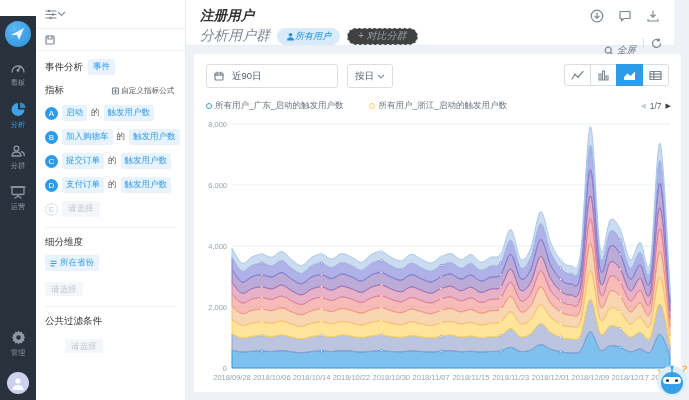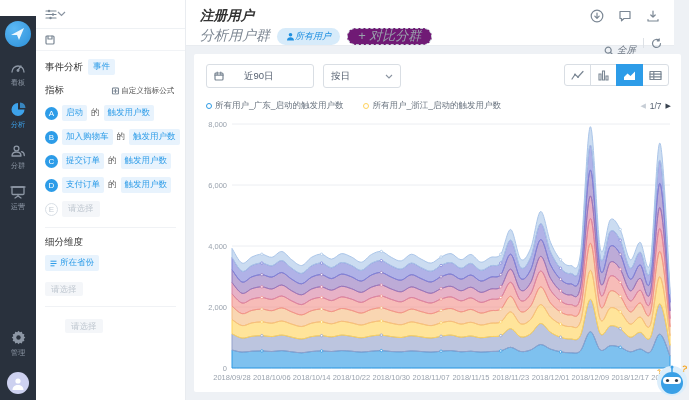--- a/index.html
+++ b/index.html
@@ -46,41 +46,41 @@
 
   
   .main { position:absolute; left:186px; right:0; top:0; bottom:0; background:#eef1f5; }
   .main-header { position:absolute; left:0; right:15px; top:0; height:46px; background:#fff; border-bottom:1px solid #e9ecf0;font-style:italic; }
   .mh-title { position:absolute; left:14px; top:7px; font-size:13.5px; font-weight:bold; color:#333; }
   .mh-icons { position:absolute; right:14px; top:9px; display:flex; gap:14px; }
   .mh-icons .hicon { cursor:pointer; }
   .mh-tabs { position:absolute; left:14px; top:27px; display:flex; align-items:center; gap:7px; }
   .mh-tabs .group-label { font-size:14px; color:#7c8692; }
   .pill-blue { display:inline-flex; align-items:center; height:17px; padding:0 9px; background:#d7ebfa; color:#2090e0; font-size:9px; border-radius:9px; cursor:pointer;text-align:center; }
-  .pill-dashed { display:inline-flex; align-items:center; height:17px; padding:0 10px; border:1px dashed #c8cfd7; color:#99a2ac; font-size:13px; border-radius:9px; cursor:pointer; background:#701a75; }
+  .pill-dashed { display:inline-flex; align-items:center; height:17px; padding:0 10px; border:1px dashed #c8cfd7; color:#99a2ac; font-size:10px; border-radius:9px; cursor:pointer; background:#404040; }
   .mh-right { position:absolute; right:12px; top:29px; display:flex; align-items:center; gap:7px; font-size:9.5px; color:#6d7784; }
   .mh-right .vsep { width:1px; height:10px; background:#dde1e6; }
   .mh-right .ctrl { display:flex; align-items:center; gap:3px; cursor:pointer;margin-top:15px; }
 
   .content { position:absolute; left:0; right:0; top:46px; bottom:0; padding:8px; }
   .card { position:relative; width:100%; height:100%; background:#fff; border-radius:2px; }
 
   .toolbar { position:absolute; left:12px; top:10px; display:flex; gap:9px; }
-  .date-box { width:108px; height:24px; border:1px solid #d9dee4; border-radius:3px; display:flex; align-items:center; padding:0 7px; gap:20px; cursor:pointer; background:#fff; }
+  .date-box { width:132px; height:24px; border:1px solid #d9dee4; border-radius:3px; display:flex; align-items:center; padding:0 7px; gap:8px; cursor:pointer; background:#fff; }
   .date-box .db-text { font-size:9.5px; color:#556070; }
-  .select-box { width:78px; height:24px; border:1px solid #d9dee4; border-radius:3px; display:flex; align-items:center; justify-content:space-between; padding:0 7px; cursor:pointer; background:#fff; }
+  .select-box { width:46px; height:24px; border:1px solid #d9dee4; border-radius:3px; display:flex; align-items:center; justify-content:space-between; padding:0 7px; cursor:pointer; background:#fff; }
   .select-box .sb-text { font-size:9.5px; color:#556070; }
   .charttype-group { position:absolute; right:12px; top:10px; display:flex; }
   .ct-btn { width:27px; height:22px; border:1px solid #d9dee4; background:#fff; display:flex; align-items:center; justify-content:center; cursor:pointer; margin-left:-1px; }
   .ct-btn:first-child { margin-left:0; border-radius:3px 0 0 3px; }
   .ct-btn:last-child { border-radius:0 3px 3px 0; }
   .ct-btn.active { background:#2d9ce8; border-color:#2d9ce8; z-index:1; }
 
   .legend-row { position:absolute; left:12px; right:10px; top:45px; height:14px; display:flex; align-items:center; overflow:hidden; }
-  .legend-items { display:flex; align-items:flex-end; gap:20px; flex:1; overflow:hidden; white-space:nowrap; }
+  .legend-items { display:flex; align-items:flex-end; gap:26px; flex:1; overflow:hidden; white-space:nowrap; }
   .legend-item { display:inline-flex; align-items:center; gap:3px; font-size:8.5px; color:#67717d; cursor:pointer; flex:none; }
   .legend-item .dot { width:6px; height:6px; border-radius:50%; border:1.4px solid #999; background:#fff; flex:none; }
   .legend-pager { display:flex; align-items:center; gap:4px; font-size:8.5px; color:#556070; flex:none; margin-left:6px; }
   .pg-prev { color:#c7ced6; font-size:7px; cursor:pointer; }
   .pg-next { color:#39434f; font-size:7px; cursor:pointer; }
 
   .chart-wrap { position:absolute; left:2px; right:0; top:62px; bottom:2px; overflow:hidden; }
 
   .mascot { position:absolute; right:0px; bottom:2px; width:36px; height:36px; cursor:pointer; z-index:6; }
 
@@ -214,20 +214,21 @@
           <svg width="7" height="7" viewBox="0 0 7 7">
               <path d="M0.5 1.2 H6.5 M0.5 3.5 H6.5 M0.5 5.8 H4.5" stroke="#2d9ce8" stroke-width="1" fill="none"></path>
             </svg>
           <span>所在省份</span>
         </span>
       </div>
       <div class="sub-select">
         <span class="tag-gray">请选择</span>
       </div>
       <div class="divider"></div>
+      <div class="lbl-b">公共过滤条件</div>
       <div class="sub-select indent">
         <span class="tag-gray">请选择</span>
       </div>
     </div>
   </div>
 
   <div class="main">
     <div class="main-header">
       <div class="mh-title">注册用户</div>
       <div class="mh-icons">

